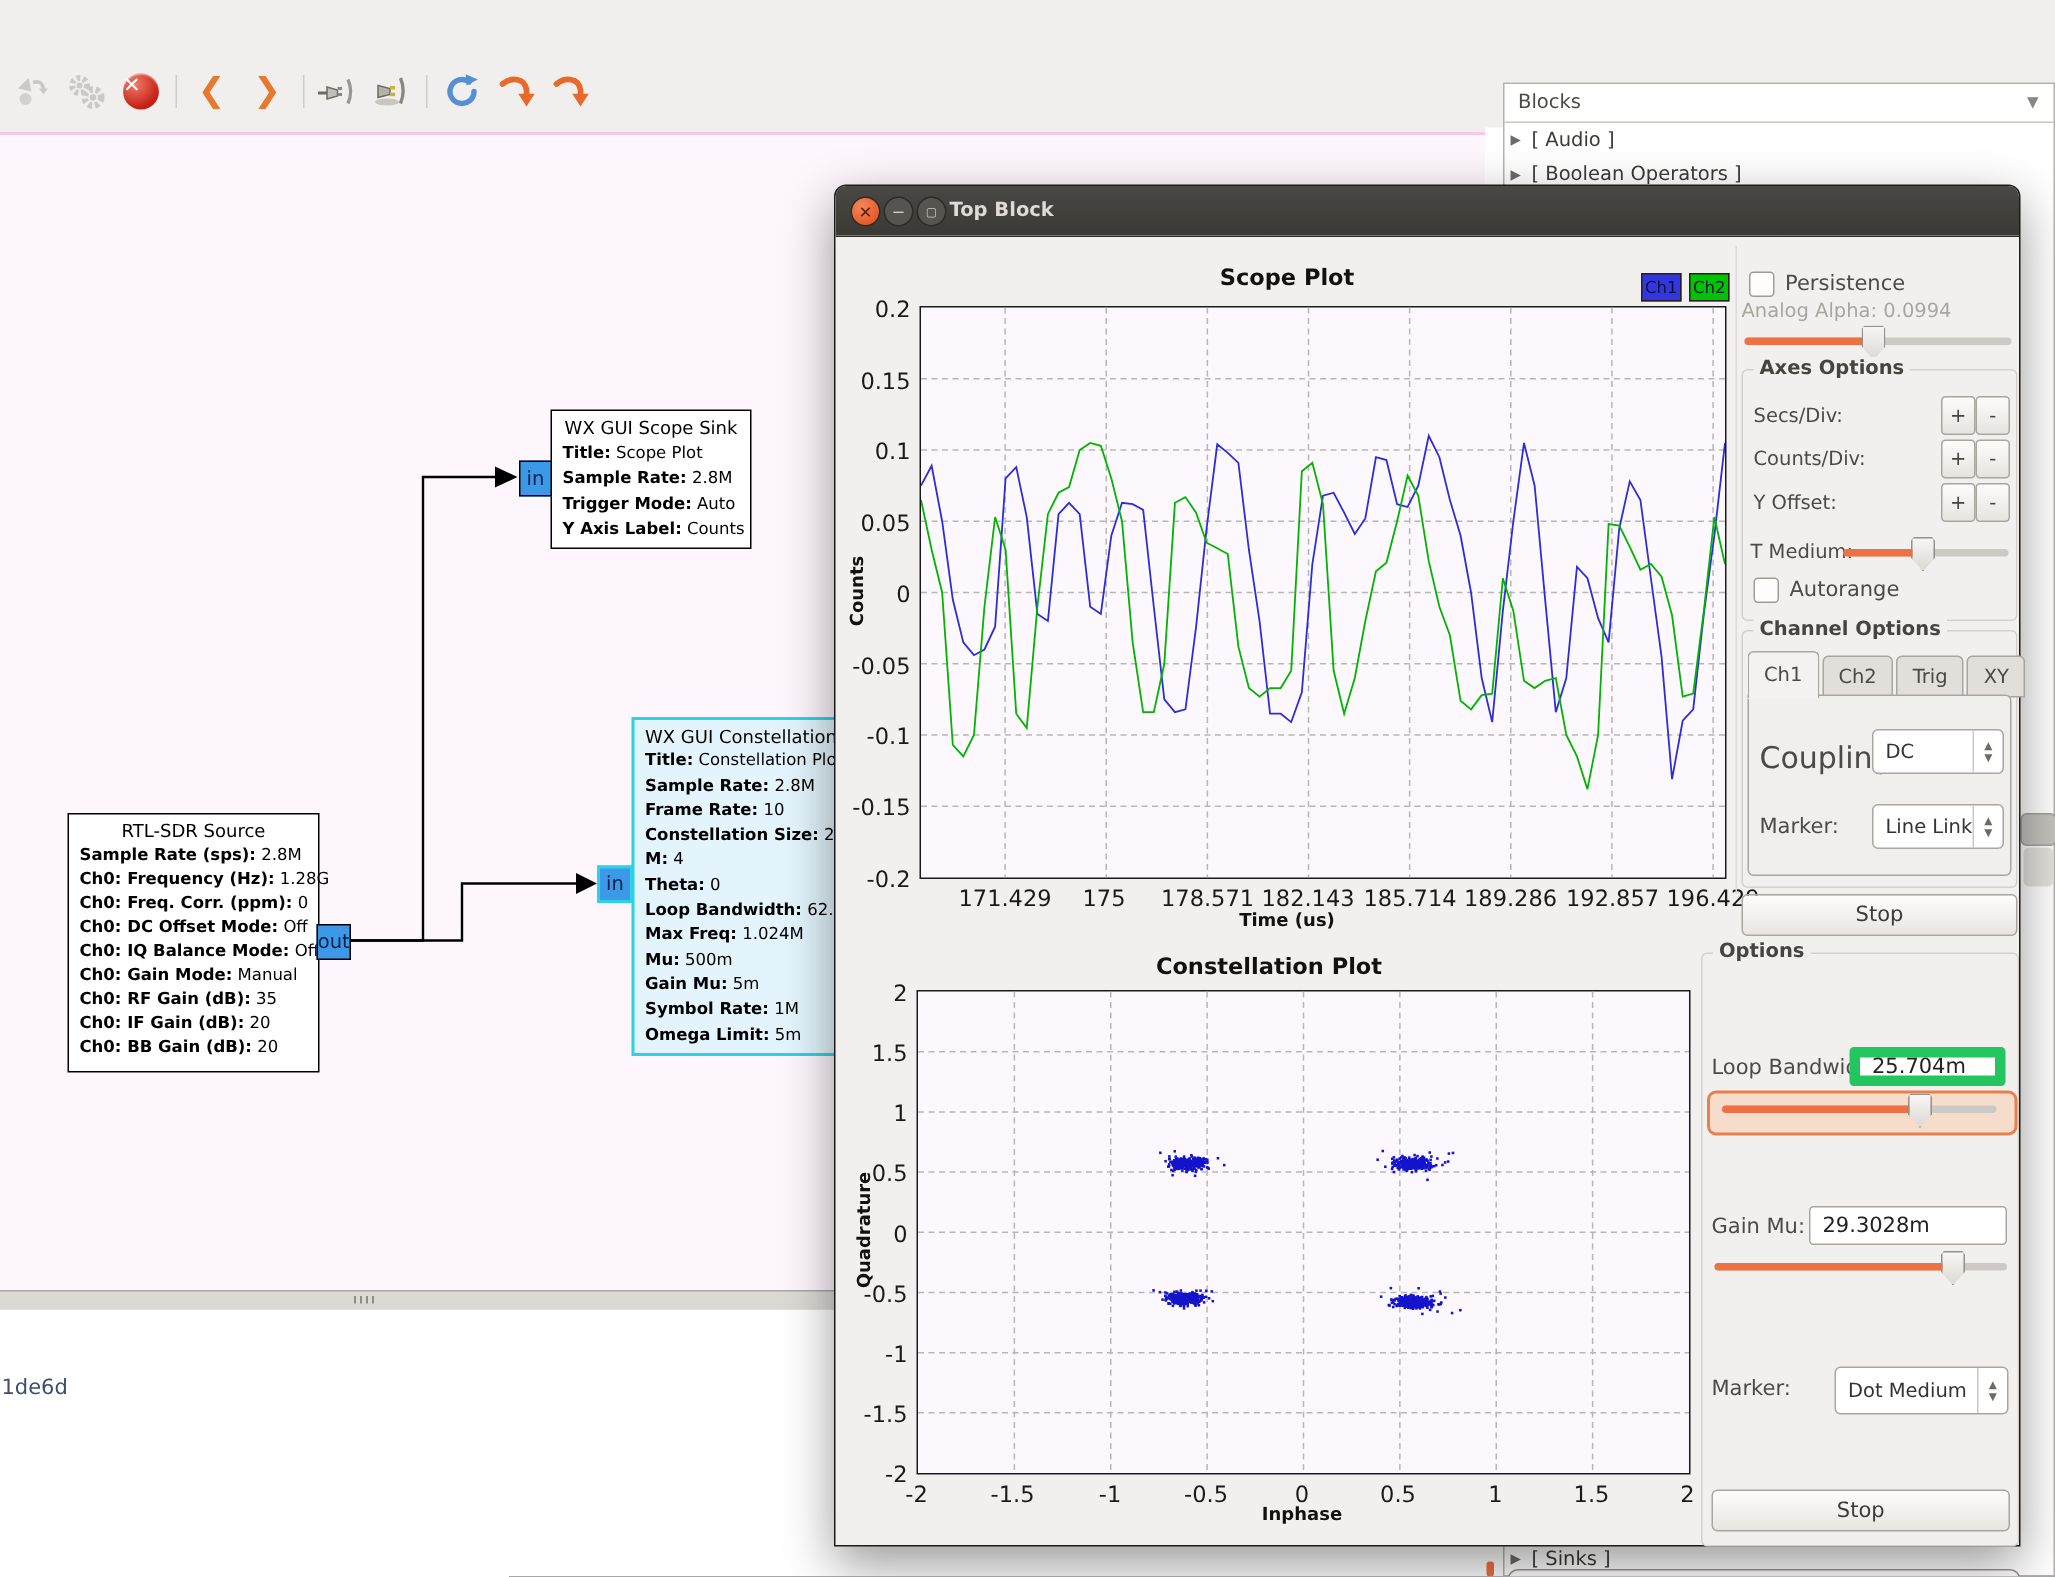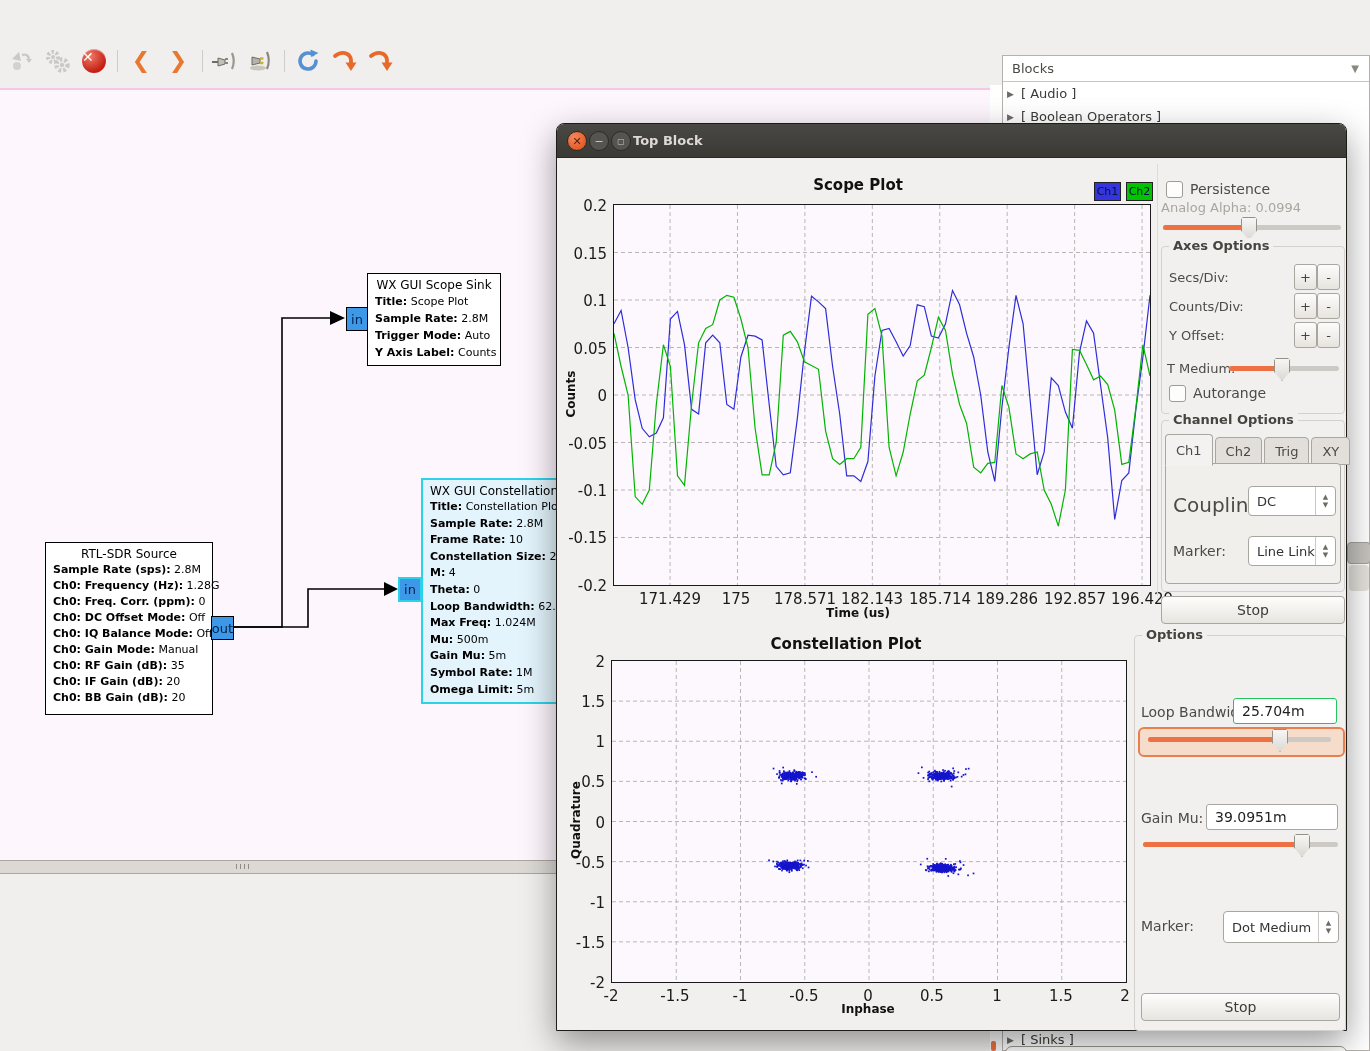--- a/index.html
+++ b/index.html
@@ -199,20 +199,23 @@
         <div class="brow" style="line-height:16.6px"><b>Gain Mu:</b> 5m</div>
         <div class="brow" style="line-height:16.6px"><b>Symbol Rate:</b> 1M</div>
         <div class="brow" style="line-height:16.6px"><b>Omega Limit:</b> 5m</div>
       </div>
   </div>
   <div class="port" style="left:398px;top:577px;width:20px;height:21px;border:2px solid #2cd3e8">in</div>
 
   <div id="divider">
       <div class="grip"></div>
     </div>
+  <div id="console">
+    <div class="ctext">1de6d</div>
+  </div>
 
   <div id="blocks-strip"></div>
   <div id="blocks-panel">
     <div id="blocks-header">
       <span class="t">Blocks</span>
       <span class="dd">▼</span>
     </div>
     <div id="blocks-items" style="position:absolute;left:0;top:26px;right:0">
         <div class="tree-item">
           <div class="tri">▶</div>
@@ -1671,28 +1674,28 @@
         <div class="tick txt-c" style="left:474px;width:60px;top:863px">1.5</div>
         <div class="tick txt-c" style="left:538px;width:60px;top:863px">2</div>
       </div>
     <div class="axlabel rot" style="left:-21px;top:689px;width:80px">Quadrature</div>
     <div class="axlabel" style="left:211px;top:878px;width:200px">Inphase</div>
 
     <div class="fs" style="left:577px;top:511px;width:210px;height:394px">
       <div class="lg">Options</div>
     </div>
     <div class="ctl-label" style="left:584px;top:580px;font-size:14px">Loop Bandwidth:</div>
-    <div style="position:absolute;left:676px;top:574px;width:104px;height:26px;background:#fff;border:1px solid #22c55e;border-radius:3px;font-size:14px;color:#222;display:flex;align-items:center;padding-left:8px;box-sizing:border-box">25.704m</div>
+    <div style="position:absolute;left:676px;top:574px;width:104px;height:26px;background:#fff;border:7px solid #22c55e;border-radius:3px;font-size:14px;color:#222;display:flex;align-items:center;padding-left:8px;box-sizing:border-box">25.704m</div>
     <div style="position:absolute;left:581px;top:603px;width:203px;height:26px;border:2px solid #e8804e;border-radius:6px;background:#f6dcca"></div>
     <div class="sl" style="left:591px;top:613px;width:183px">
       <div class="fill" style="width: 71.5%;"></div>
         <div class="handle" style="left: 124px;"></div>
     </div>
     <div class="ctl-label" style="left:584px;top:686px;font-size:14px">Gain Mu:</div>
-    <div style="position:absolute;left:649px;top:680px;width:132px;height:26px;background:#fff;border:1px solid #a9a6a0;border-radius:3px;font-size:14px;color:#222;display:flex;align-items:center;padding-left:8px;box-sizing:border-box">39.0951m</div>
+    <div style="position:absolute;left:649px;top:680px;width:132px;height:26px;background:#fff;border:1px solid #a9a6a0;border-radius:3px;font-size:14px;color:#222;display:flex;align-items:center;padding-left:8px;box-sizing:border-box">29.3028m</div>
     <div class="sl" style="left:586px;top:718px;width:195px">
       <div class="fill" style="width: 81%;"></div>
         <div class="handle" style="left: 151px;"></div>
     </div>
     <div class="ctl-label" style="left:584px;top:794px;font-size:14px">Marker:</div>
     <div class="spin" style="left:666px;top:787px;width:114px;height:30px">
       <div class="txt">Dot Medium</div>
       <div class="arr">
           <span>▲</span>
           <span>▼</span>

